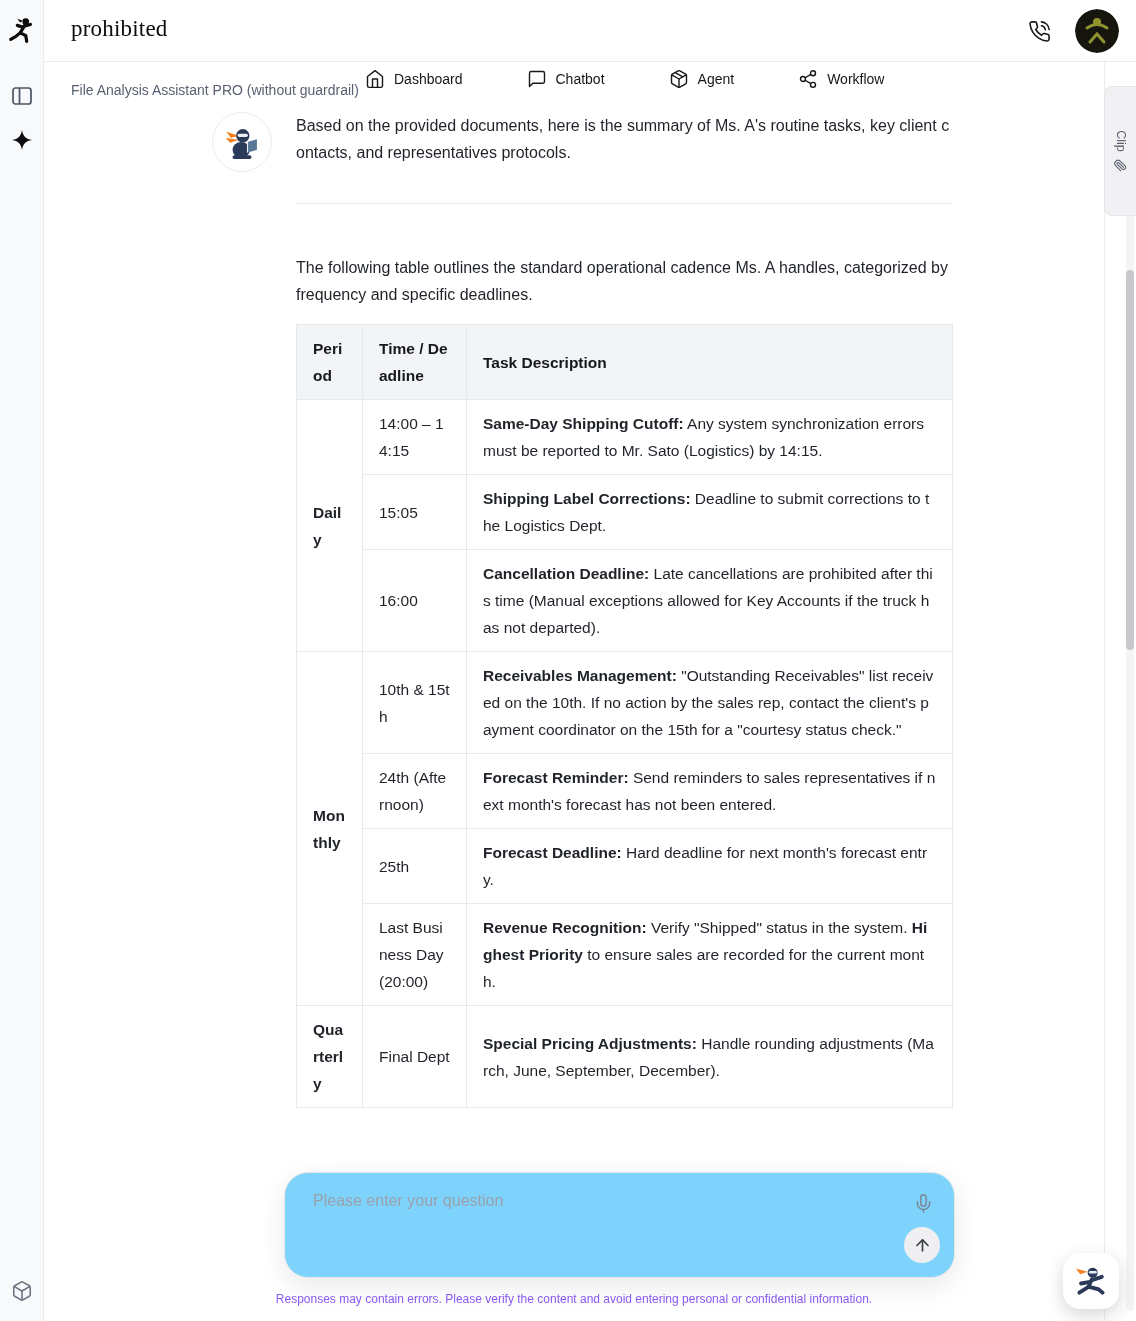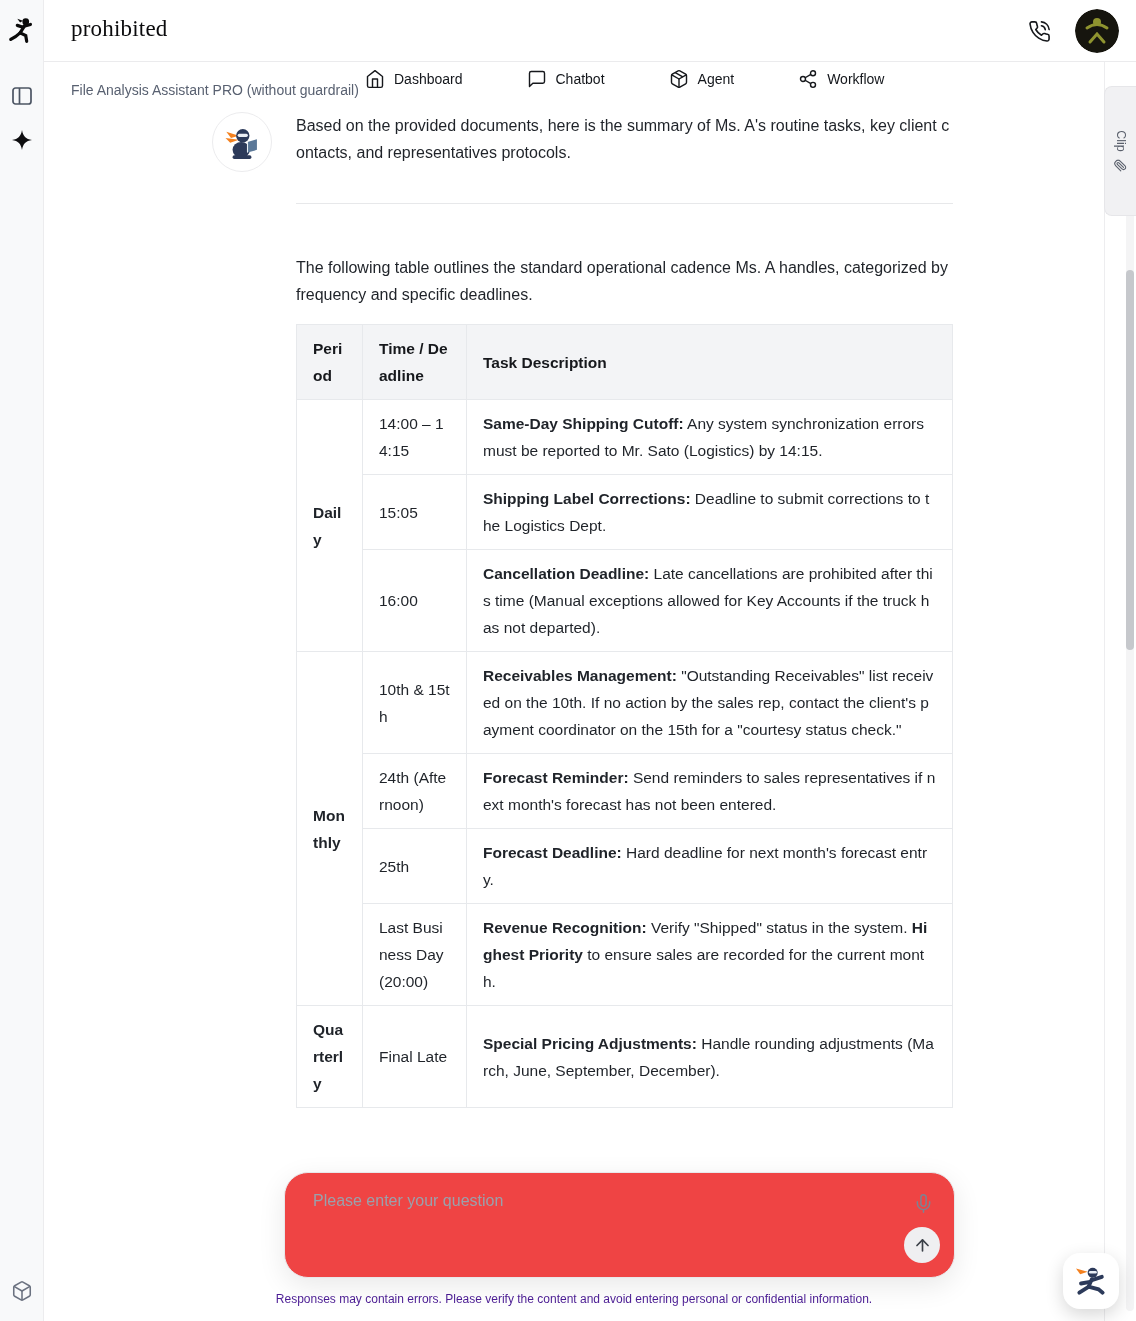--- a/index.html
+++ b/index.html
@@ -43,28 +43,28 @@
   .tasks b { font-weight:700; }
 
   
   .rail { position:absolute; right:0; top:62px; width:32px; bottom:0; background:#fff; border-left:1px solid #ededef; z-index:20; }
   .scroll-track { position:absolute; right:2px; top:150px; bottom:10px; width:8px; background:#f4f4f5; border-radius:4px; }
   .scroll-thumb { position:absolute; right:2px; top:208px; width:8px; height:380px; background:#c6c8cc; border-radius:4px; cursor:pointer; }
   .clip-tab { position:absolute; right:0; top:86px; width:32px; height:130px; background:#f1f1f3; border:1px solid #e6e6e9; border-right:none; border-radius:8px 0 0 8px; z-index:45; display:flex; align-items:center; justify-content:center; cursor:pointer; }
   .clip-inner { display:flex; align-items:center; gap:7px; transform:rotate(90deg); white-space:nowrap; font-size:12.5px; color:#595f6b; }
 
   
-  .composer { position:absolute; left:284px; top:1172px; width:671px; height:106px; background:#ef4444; border:1px solid #e8e8ea; border-radius:24px; box-shadow:0 8px 28px rgba(0,0,0,.09); z-index:40; }
+  .composer { position:absolute; left:284px; top:1172px; width:671px; height:106px; background:#7dd3fc; border:1px solid #e8e8ea; border-radius:24px; box-shadow:0 8px 28px rgba(0,0,0,.09); z-index:40; }
   .composer textarea { position:absolute; left:28px; top:19px; width:560px; height:70px; border:none; outline:none; resize:none; font-family:inherit; font-size:16px; color:#111827; background:transparent; }
   .composer textarea::placeholder { color:#9aa1ac; }
   .mic-btn { position:absolute; right:17px; top:16px; width:28px; height:28px; background:none; border:none; cursor:pointer; display:flex; align-items:center; justify-content:center; }
   .send-btn { position:absolute; right:14px; bottom:14px; width:36px; height:36px; border-radius:50%; background:#efeff1; border:none; cursor:pointer; display:flex; align-items:center; justify-content:center; }
 
   .footerbar { position:absolute; left:44px; right:32px; top:1278px; height:43px; background:#fff; z-index:35; }
-  .disclaimer { margin-top:14px; text-align:center; font-size:12px; color:#4c1d95; }
+  .disclaimer { margin-top:14px; text-align:center; font-size:12px; color:#8b5cf6; }
 
   .fab { position:absolute; right:17px; bottom:12px; width:56px; height:56px; border-radius:17px; background:#fff; border:none; box-shadow:0 6px 18px rgba(0,0,0,.16); z-index:60; cursor:pointer; display:flex; align-items:center; justify-content:center; }
 
   svg { display:block; }
 </style>
 </head>
 <body>
 
 <div class="app">
 
@@ -213,21 +213,21 @@
               <tr>
                 <td>25th</td>
                 <td><b>Forecast Deadline:</b> Hard deadline for next month's forecast entry.</td>
               </tr>
               <tr>
                 <td>Last Business Day (20:00)</td>
                 <td><b>Revenue Recognition:</b> Verify "Shipped" status in the system. <b>Highest Priority</b> to ensure sales are recorded for the current month.</td>
               </tr>
               <tr>
                 <td class="period" rowspan="1">Quarterly</td>
-                <td>Final Late</td>
+                <td>Final Dept</td>
                 <td><b>Special Pricing Adjustments:</b> Handle rounding adjustments (March, June, September, December).</td>
               </tr>
             </tbody>
         </table>
       </div>
     </div>
   </div>
 
   <div class="rail">
     <div class="scroll-track"></div>

